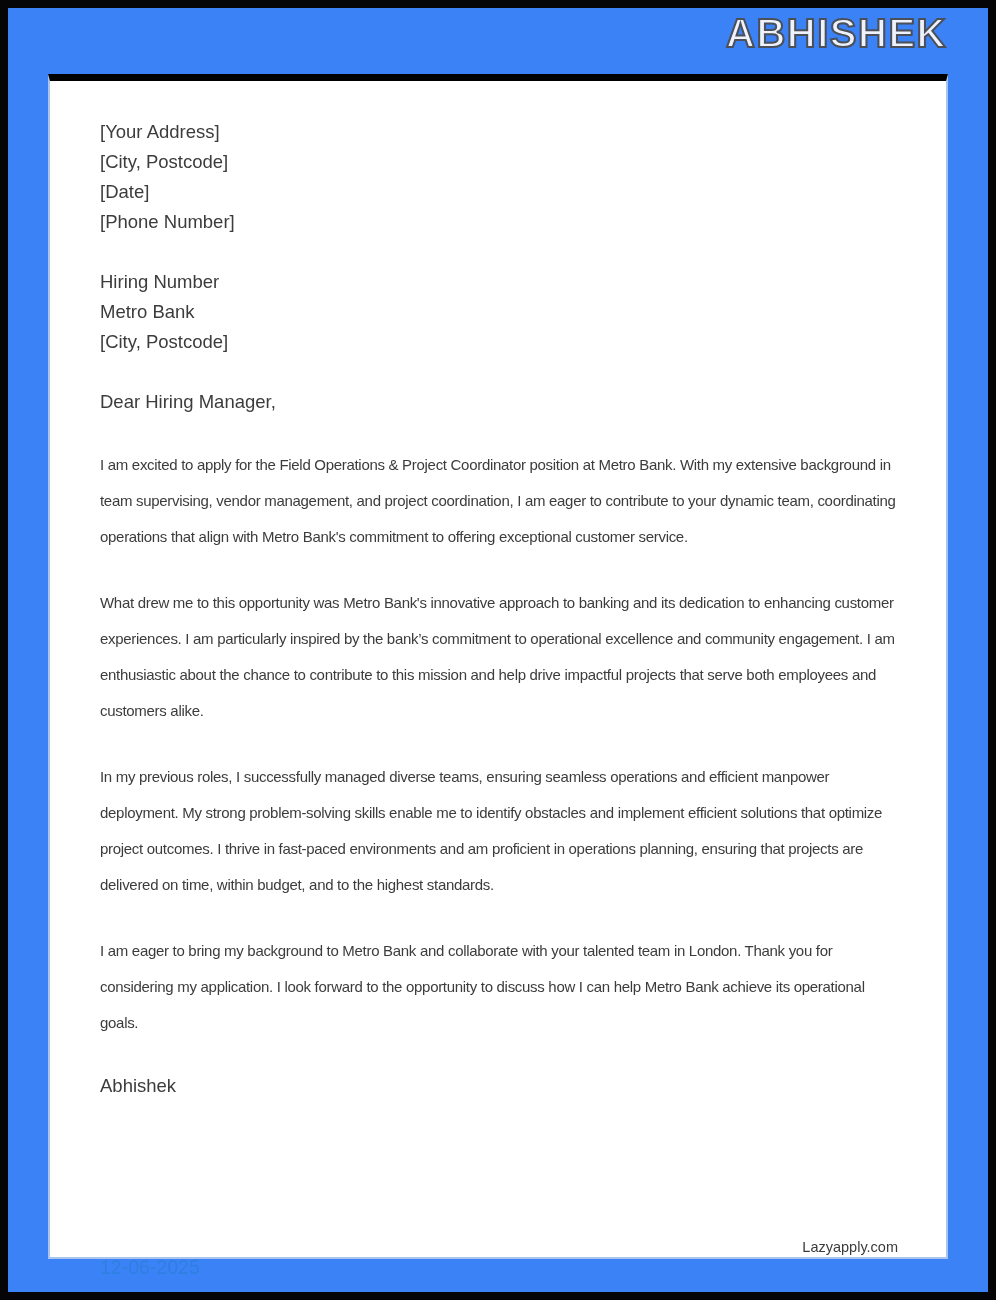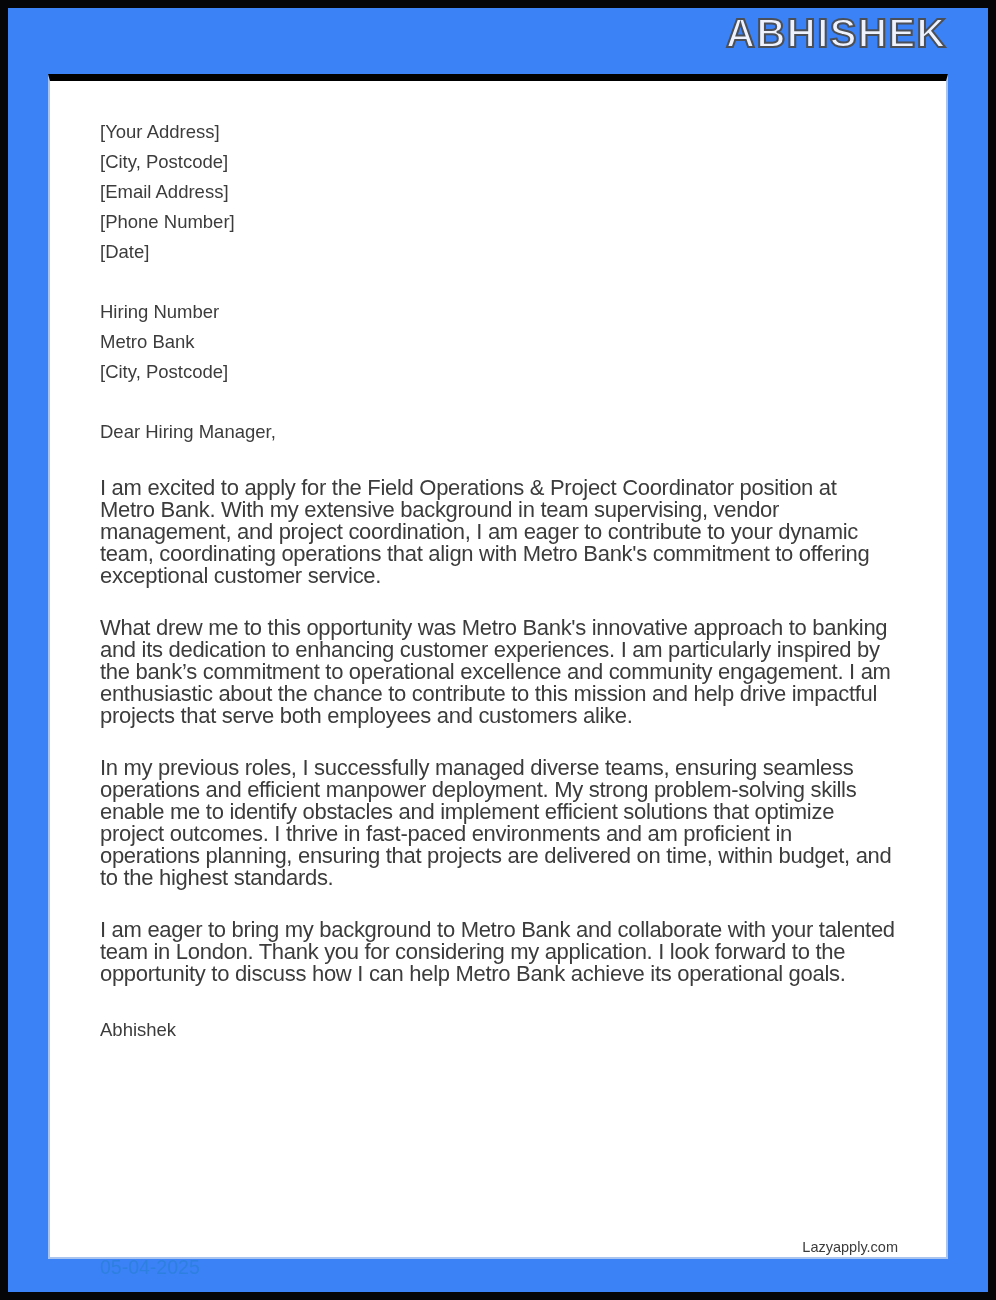--- a/index.html
+++ b/index.html
@@ -42,22 +42,22 @@
     color: #3c3c3c;
     margin-top: 20px;
   }
   .block { margin-bottom: 30px; }
   .addr-line, .salutation, .closing, .signature {
     font-size: 18.5px;
     line-height: 30px;
     color: #3c3c3c;
   }
   .para {
-    font-size: 22px;
-    line-height: 22px;
+    font-size: 15px;
+    line-height: 36px;
     letter-spacing: -0.3px;
     color: #3c3c3c;
     margin: 0 0 30px 0;
     max-width: 798px;
   }
   .date {
     position: absolute;
     left: 50px; bottom: -21px;
     font-size: 19.5px;
     line-height: 22px;
@@ -76,40 +76,39 @@
 <div class="frame">
   <div class="canvas">
 
     <div class="brand">ABHISHEK</div>
 
     <div class="letter-box">
 
       <div class="block">
         <div class="addr-line">[Your Address]</div>
         <div class="addr-line">[City, Postcode]</div>
-        <div class="addr-line">[Email Address]</div>
+        <div class="addr-line">[Date]</div>
         <div class="addr-line">[Phone Number]</div>
-        <div class="addr-line">[Date]</div>
       </div>
 
       <div class="block">
         <div class="addr-line">Hiring Number</div>
         <div class="addr-line">Metro Bank</div>
         <div class="addr-line">[City, Postcode]</div>
       </div>
 
       <div class="block salutation">Dear Hiring Manager,</div>
 
       <p class="para">I am excited to apply for the Field Operations &amp; Project Coordinator position at Metro Bank. With my extensive background in team supervising, vendor management, and project coordination, I am eager to contribute to your dynamic team, coordinating operations that align with Metro Bank's commitment to offering exceptional customer service.</p>
       <p class="para">What drew me to this opportunity was Metro Bank's innovative approach to banking and its dedication to enhancing customer experiences. I am particularly inspired by the bank’s commitment to operational excellence and community engagement. I am enthusiastic about the chance to contribute to this mission and help drive impactful projects that serve both employees and customers alike.</p>
       <p class="para">In my previous roles, I successfully managed diverse teams, ensuring seamless operations and efficient manpower deployment. My strong problem-solving skills enable me to identify obstacles and implement efficient solutions that optimize project outcomes. I thrive in fast-paced environments and am proficient in operations planning, ensuring that projects are delivered on time, within budget, and to the highest standards.</p>
       <p class="para">I am eager to bring my background to Metro Bank and collaborate with your talented team in London. Thank you for considering my application. I look forward to the opportunity to discuss how I can help Metro Bank achieve its operational goals.</p>
 
 
       <div class="block signature">Abhishek</div>
 
-      <div class="date">05-04-2025</div>
+      <div class="date">12-06-2025</div>
 
       <div class="watermark">Lazyapply.com</div>
 
     </div>
   </div>
 </div>
 
 </body></html>

